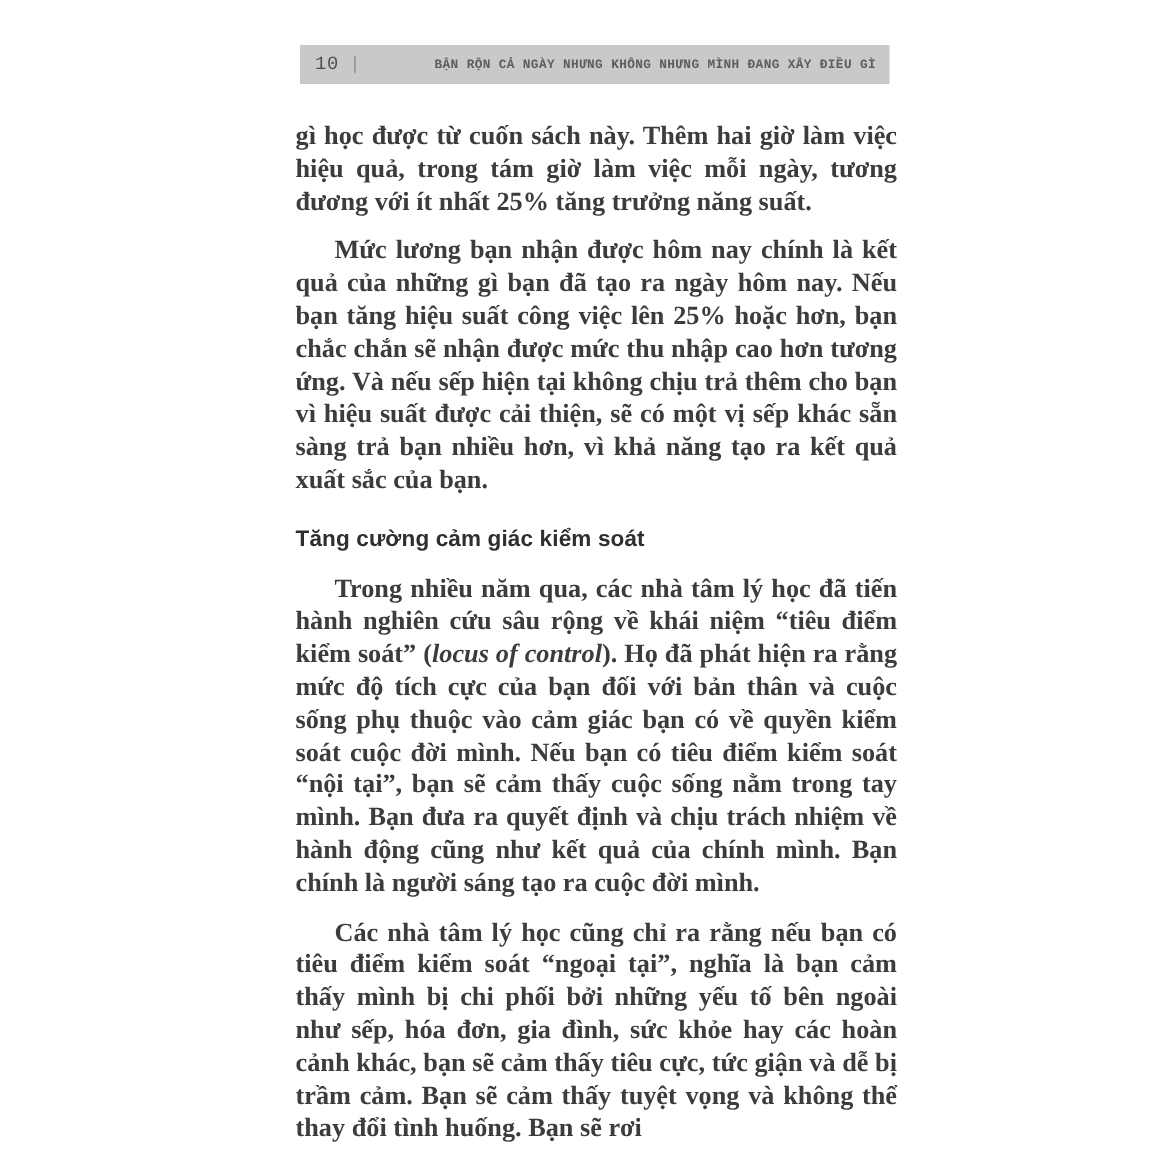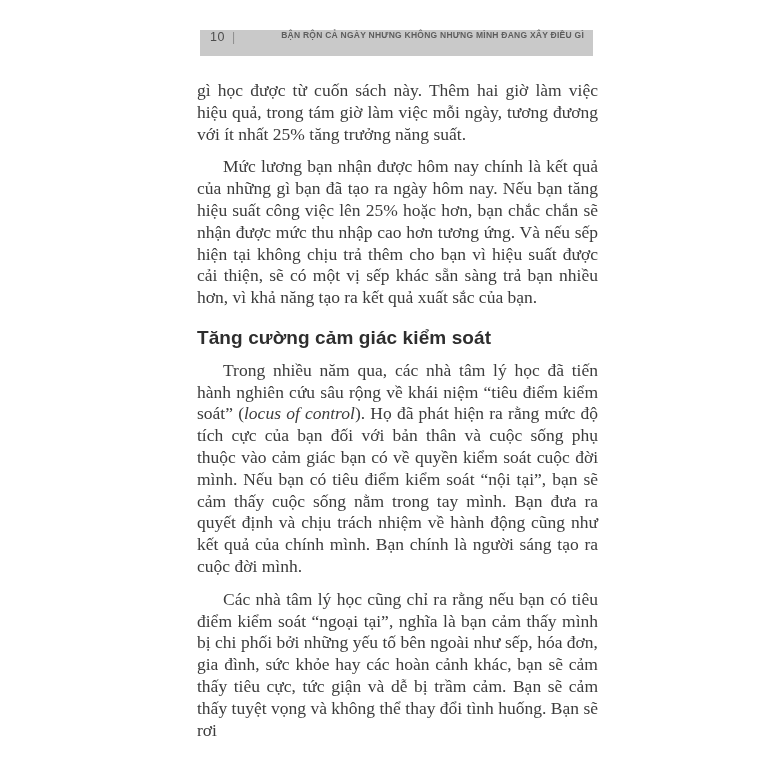--- a/index.html
+++ b/index.html
@@ -13,24 +13,24 @@
     font-family: "Liberation Serif", serif;
   }
   .header-bar {
     position: absolute;
     left: 200px;
     top: 30px;
     width: 393px;
     height: 26px;
     background: #c9c9c9;
     display: flex;
-    align-items: flex-start;
+    align-items: center;
     justify-content: space-between;
     padding: 0 9px 0 10px;
-    font-family: Liberation Sans, sans-serif;
+    font-family: Liberation Mono, monospace;
   }
   .page-num-wrap {
     display: flex;
     align-items: center;
     gap: 7px;
   }
   .page-num {
     font-size: 12.5px;
     color: #4d4d4d;
     letter-spacing: 0.5px;
@@ -54,27 +54,28 @@
     width: 401px;
     font-size: 17.5px;
     line-height: 21.8px;
     color: #3c3c3c;
     text-align: justify;
     text-justify: inter-word;
   }
   .body-text p {
     text-indent: 26px;
     margin-bottom: 11px;
+    font-weight: bold;
   }
   .body-text p.continuation {
     text-indent: 0;
   }
   .section-heading {
     font-family: "Liberation Sans", sans-serif;
-    font-size: 19px;
+    font-size: 15px;
     font-weight: 700;
     color: #2e2e2e;
     margin: 18px 0 11px 0;
     letter-spacing: 0.1px;
   }
   .italic { font-style: italic; }
 </style>
 </head>
 <body>
 

